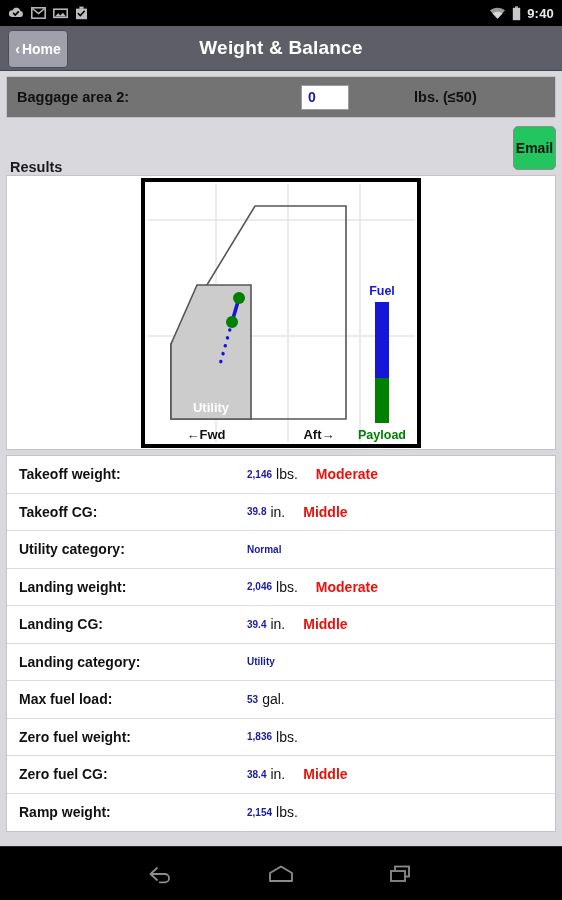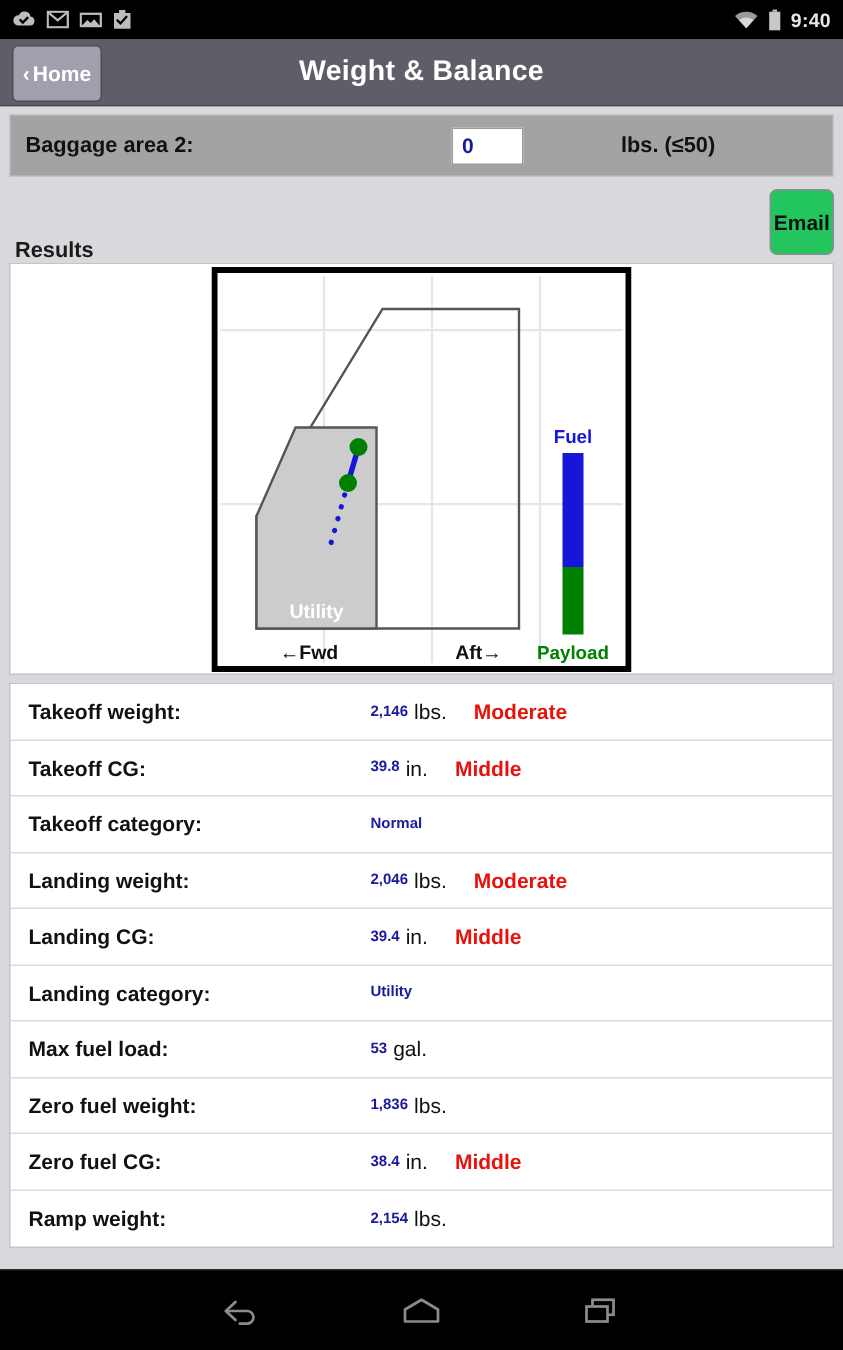--- a/index.html
+++ b/index.html
@@ -37,21 +37,21 @@
   .home-btn .chev { font-size: 14px; line-height: 1; margin-right: 1px; }
   .title {
     width: 100%; text-align: center; color: #fff;
     font-size: 19px; font-weight: bold; letter-spacing: .2px;
   }
 
   
   .content { position: absolute; top: 71px; left: 0; right: 0; bottom: 54px; background: #d9d9dd; }
 
   .input-card {
-    margin: 5px 6px 0 6px; background: #a3a3a3;
+    margin: 5px 6px 0 6px; background: #737373;
     border: 1px solid #c3c3c8; height: 42px;
     display: flex; align-items: center; padding: 0 10px;
   }
   .input-label { font-size: 14.5px; font-weight: bold; color: #111; }
   .input-box {
     position: absolute; left: 301px;
     width: 48px; height: 25px; background: #fff;
     border: 1px solid #9a9aa0; display: flex; align-items: center;
     padding-left: 6px; color: #1a1a9c; font-size: 14px; font-weight: bold;
   }
@@ -204,21 +204,21 @@
         <span class="r-unit">lbs.</span>
         <span class="r-status">Moderate</span>
       </div>
       <div class="row">
         <span class="r-label">Takeoff CG:</span>
         <span class="r-value">39.8</span>
         <span class="r-unit">in.</span>
         <span class="r-status">Middle</span>
       </div>
       <div class="row">
-        <span class="r-label">Takeoff category:</span>
+        <span class="r-label">Utility category:</span>
         <span class="r-value">Normal</span>
         <span class="r-unit"></span>
         <span class="r-status"></span>
       </div>
       <div class="row">
         <span class="r-label">Landing weight:</span>
         <span class="r-value">2,046</span>
         <span class="r-unit">lbs.</span>
         <span class="r-status">Moderate</span>
       </div>

